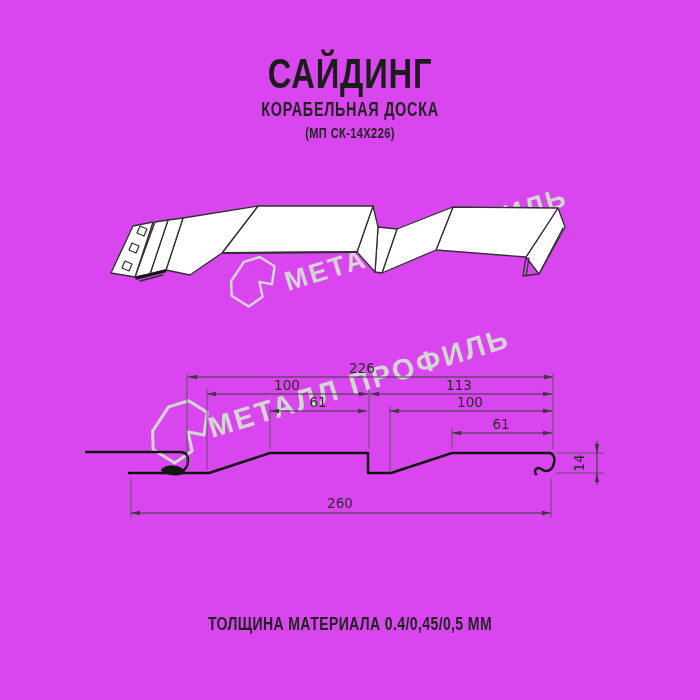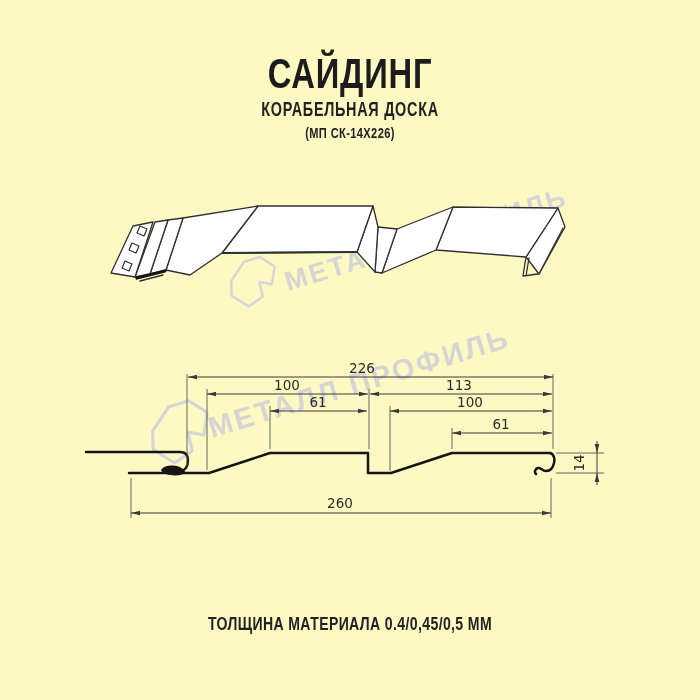--- a/index.html
+++ b/index.html
@@ -1,16 +1,16 @@
 <!DOCTYPE html>
 <html><head>
 <meta charset="utf-8">
 <style>
   html,body{margin:0;padding:0;background:#ffffff;}
-  .stage{position:relative;width:700px;height:700px;background:#fef9c3;overflow:hidden;
+  .stage{position:relative;width:700px;height:700px;background:#d946ef;overflow:hidden;
          font-family:"Liberation Sans",sans-serif;color:#1f1f1f;}
   .hline{position:absolute;left:0;width:700px;text-align:center;white-space:nowrap;}
   .title{top:50px;font-size:42px;font-weight:bold;letter-spacing:1px;
          transform:scaleX(0.78);transform-origin:50% 50%;color:#1c1c1c;}
   .subtitle{top:98px;font-size:20px;font-weight:bold;letter-spacing:1px;
          transform:scaleX(0.72);transform-origin:50% 50%;color:#222;}
   .prodcode{top:124px;font-size:15px;font-weight:bold;letter-spacing:0.5px;
          transform:scaleX(0.74);transform-origin:50% 50%;color:#222;}
   .footer-text{top:613px;font-size:19px;font-weight:bold;letter-spacing:0.5px;
          transform:scaleX(0.74);transform-origin:50% 50%;color:#222;}

